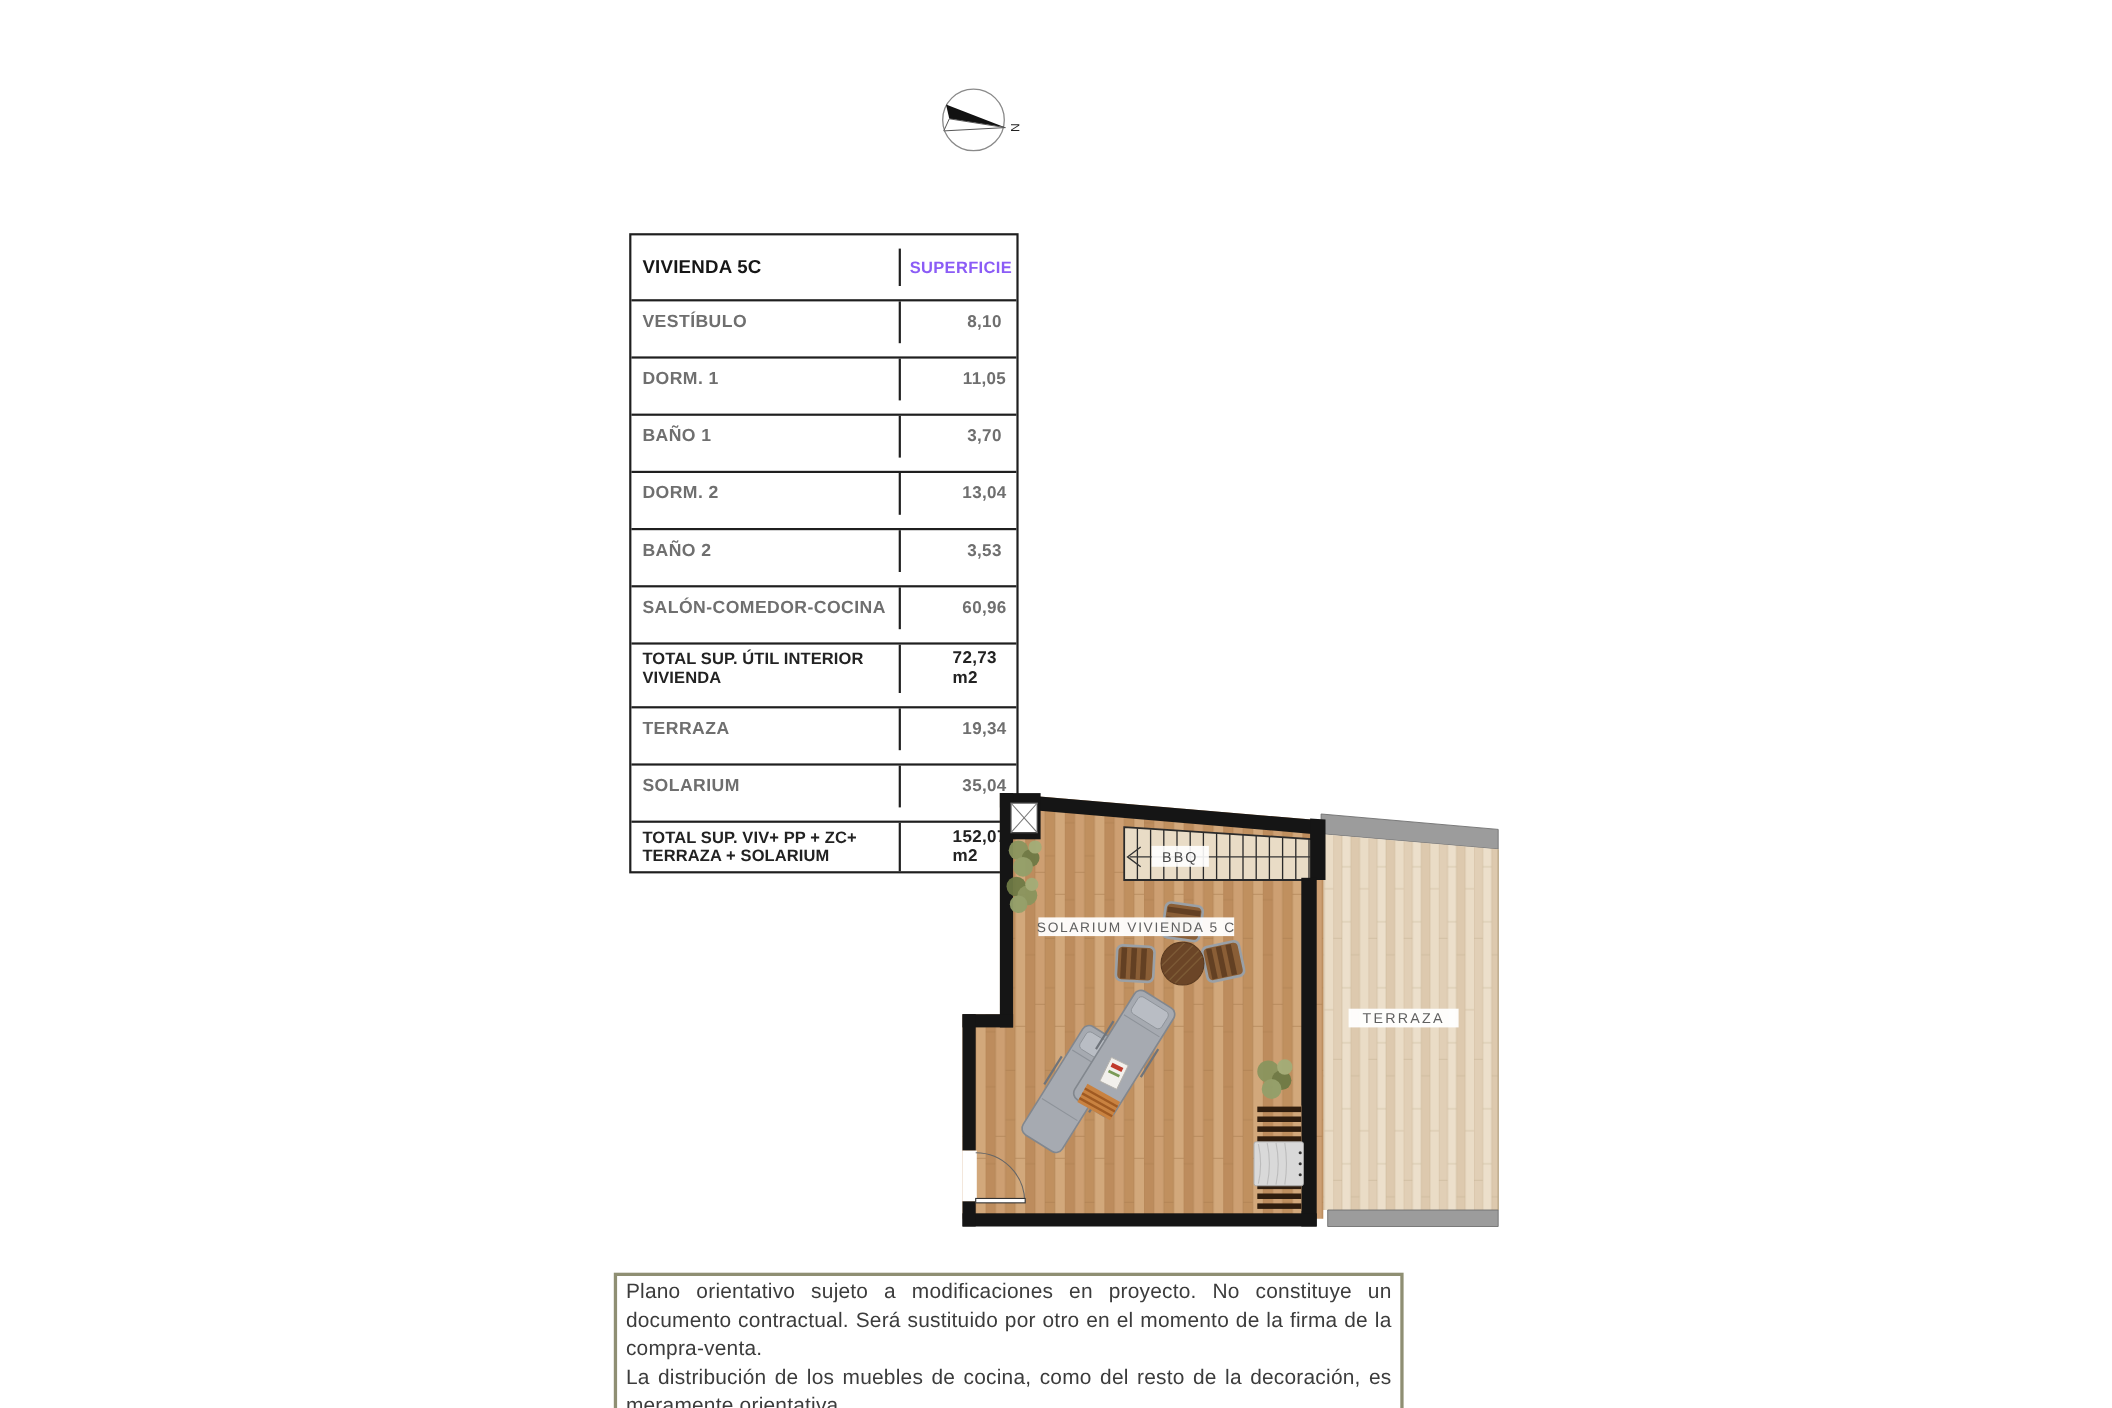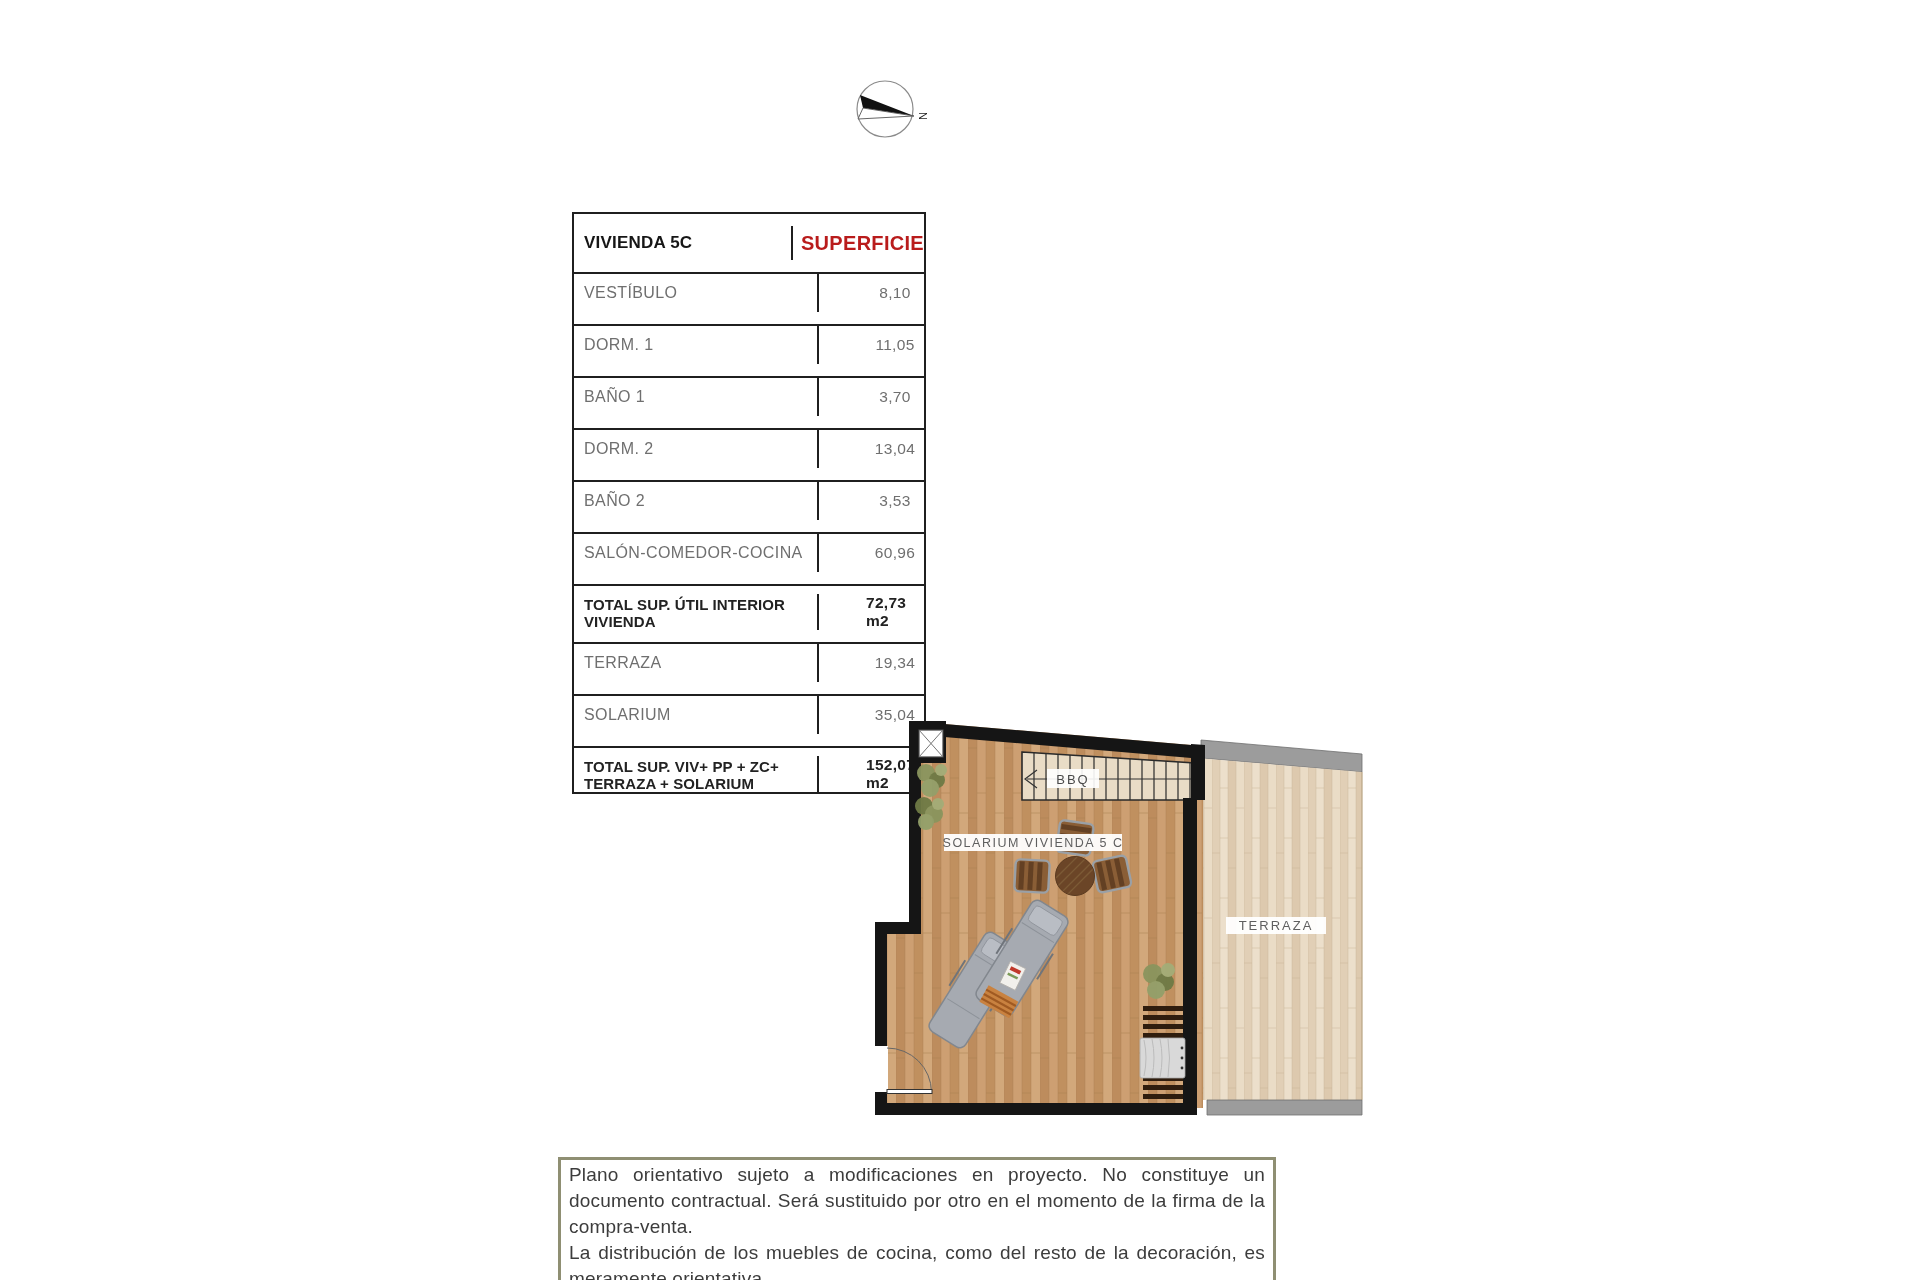--- a/index.html
+++ b/index.html
@@ -9,23 +9,23 @@
   .area-table{position:absolute;left:572px;top:212px;width:354px;box-sizing:border-box;
               border:2px solid #1f1f1f;background:#fff;}
   .trow{display:flex;border-top:2px solid #1f1f1f;align-items:stretch;margin-top:12px;}
   .trow:first-child{border-top:none;}
   .c-label{width:243px;box-sizing:border-box;padding-left:10px;padding-right:6px;
            display:flex;align-items:center;color:#6f6f6f;font-size:16px;letter-spacing:.4px;}
   .c-value{flex:1;border-left:2px solid #1f1f1f;display:flex;align-items:center;
            justify-content:center;color:#6f6f6f;font-size:15.5px;letter-spacing:.3px;padding-left:47px;}
   .trow.header{height:34px;}
   .trow.header .c-label{font-weight:bold;color:#161616;font-size:17px;letter-spacing:.2px;}
-  .trow.header .c-value{font-weight:bold;color:#b91c1c;font-size:20px;justify-content:flex-start;padding-left:8px;text-align:center;}
-  .trow.regular{height:38px;}
-  .trow.total{height:44px;align-items:flex-end;}
+  .trow.header .c-value{font-weight:bold;color:#8b5cf6;font-size:15px;justify-content:flex-start;padding-left:8px;text-align:center;}
+  .trow.regular{height:38px;font-weight:bold;}
+  .trow.total{height:44px;}
   .trow.total .c-label{font-weight:bold;color:#222;font-size:15px;line-height:1.15;white-space:pre-line;letter-spacing:.1px;}
   .trow.total .c-value{font-weight:bold;color:#222;font-size:15.5px;}
   
   .compass{position:absolute;left:853px;top:78px;}
   
   .plan{position:absolute;left:860px;top:718px;}
   
   .disclaimer{position:absolute;left:558px;top:1157px;width:718px;box-sizing:border-box;
               border:3px solid #8f8f73;background:#fff;padding:2px 8px 6px 8px;}
   .disclaimer p{margin:0;color:#3c3c3c;font-size:19px;line-height:26px;text-align:justify;letter-spacing:.2px;}

